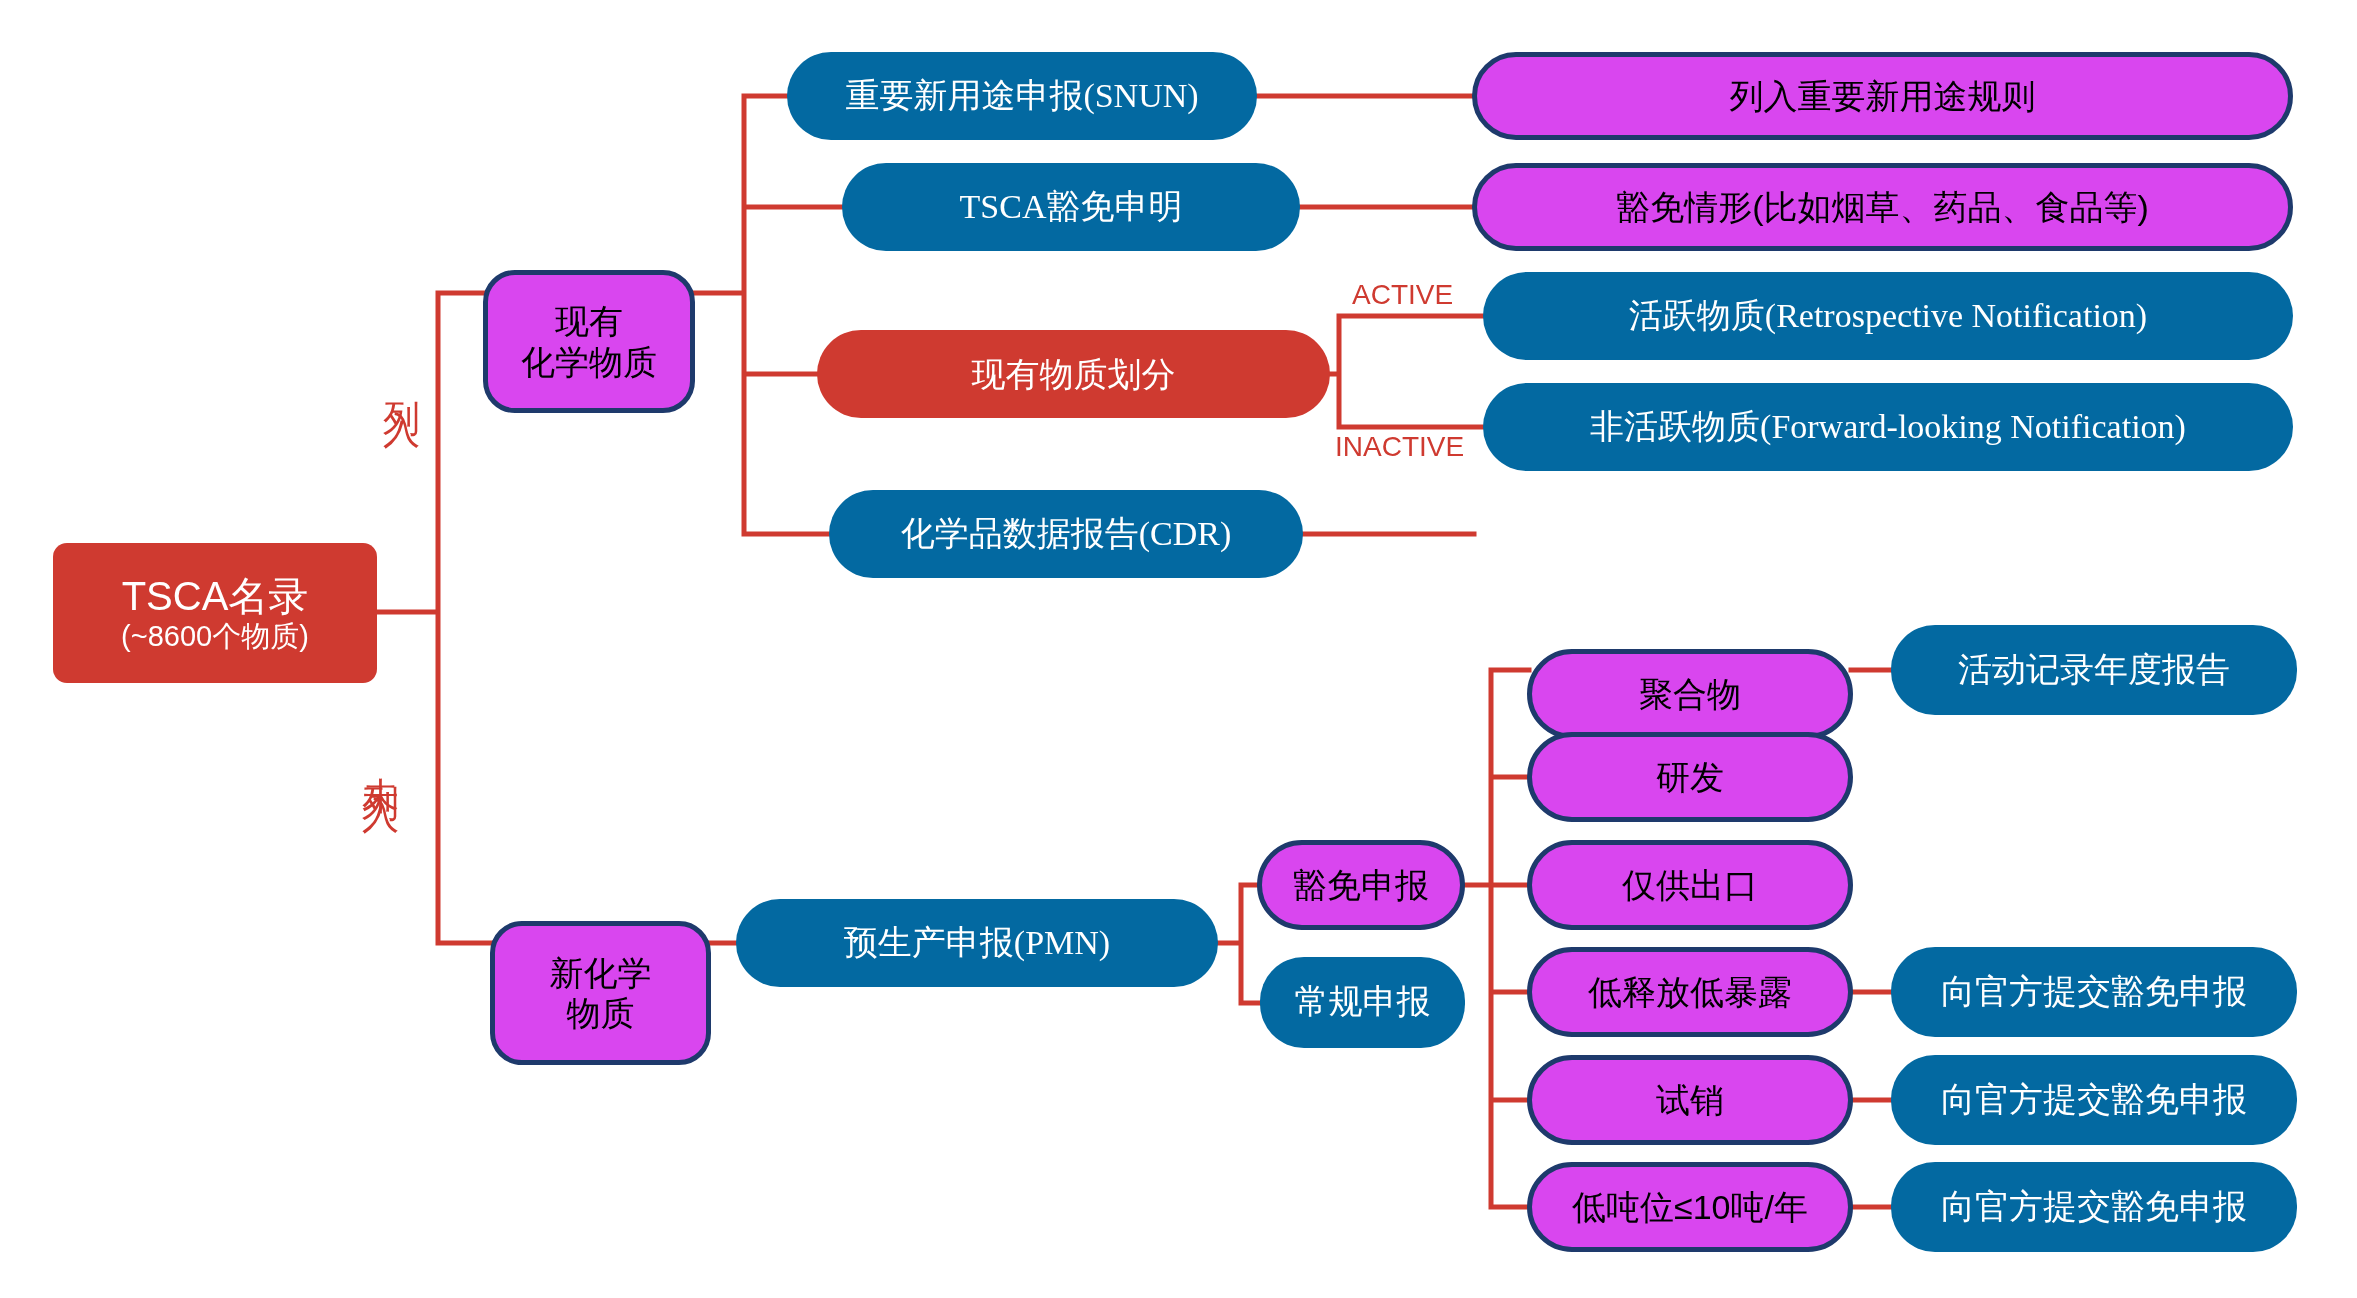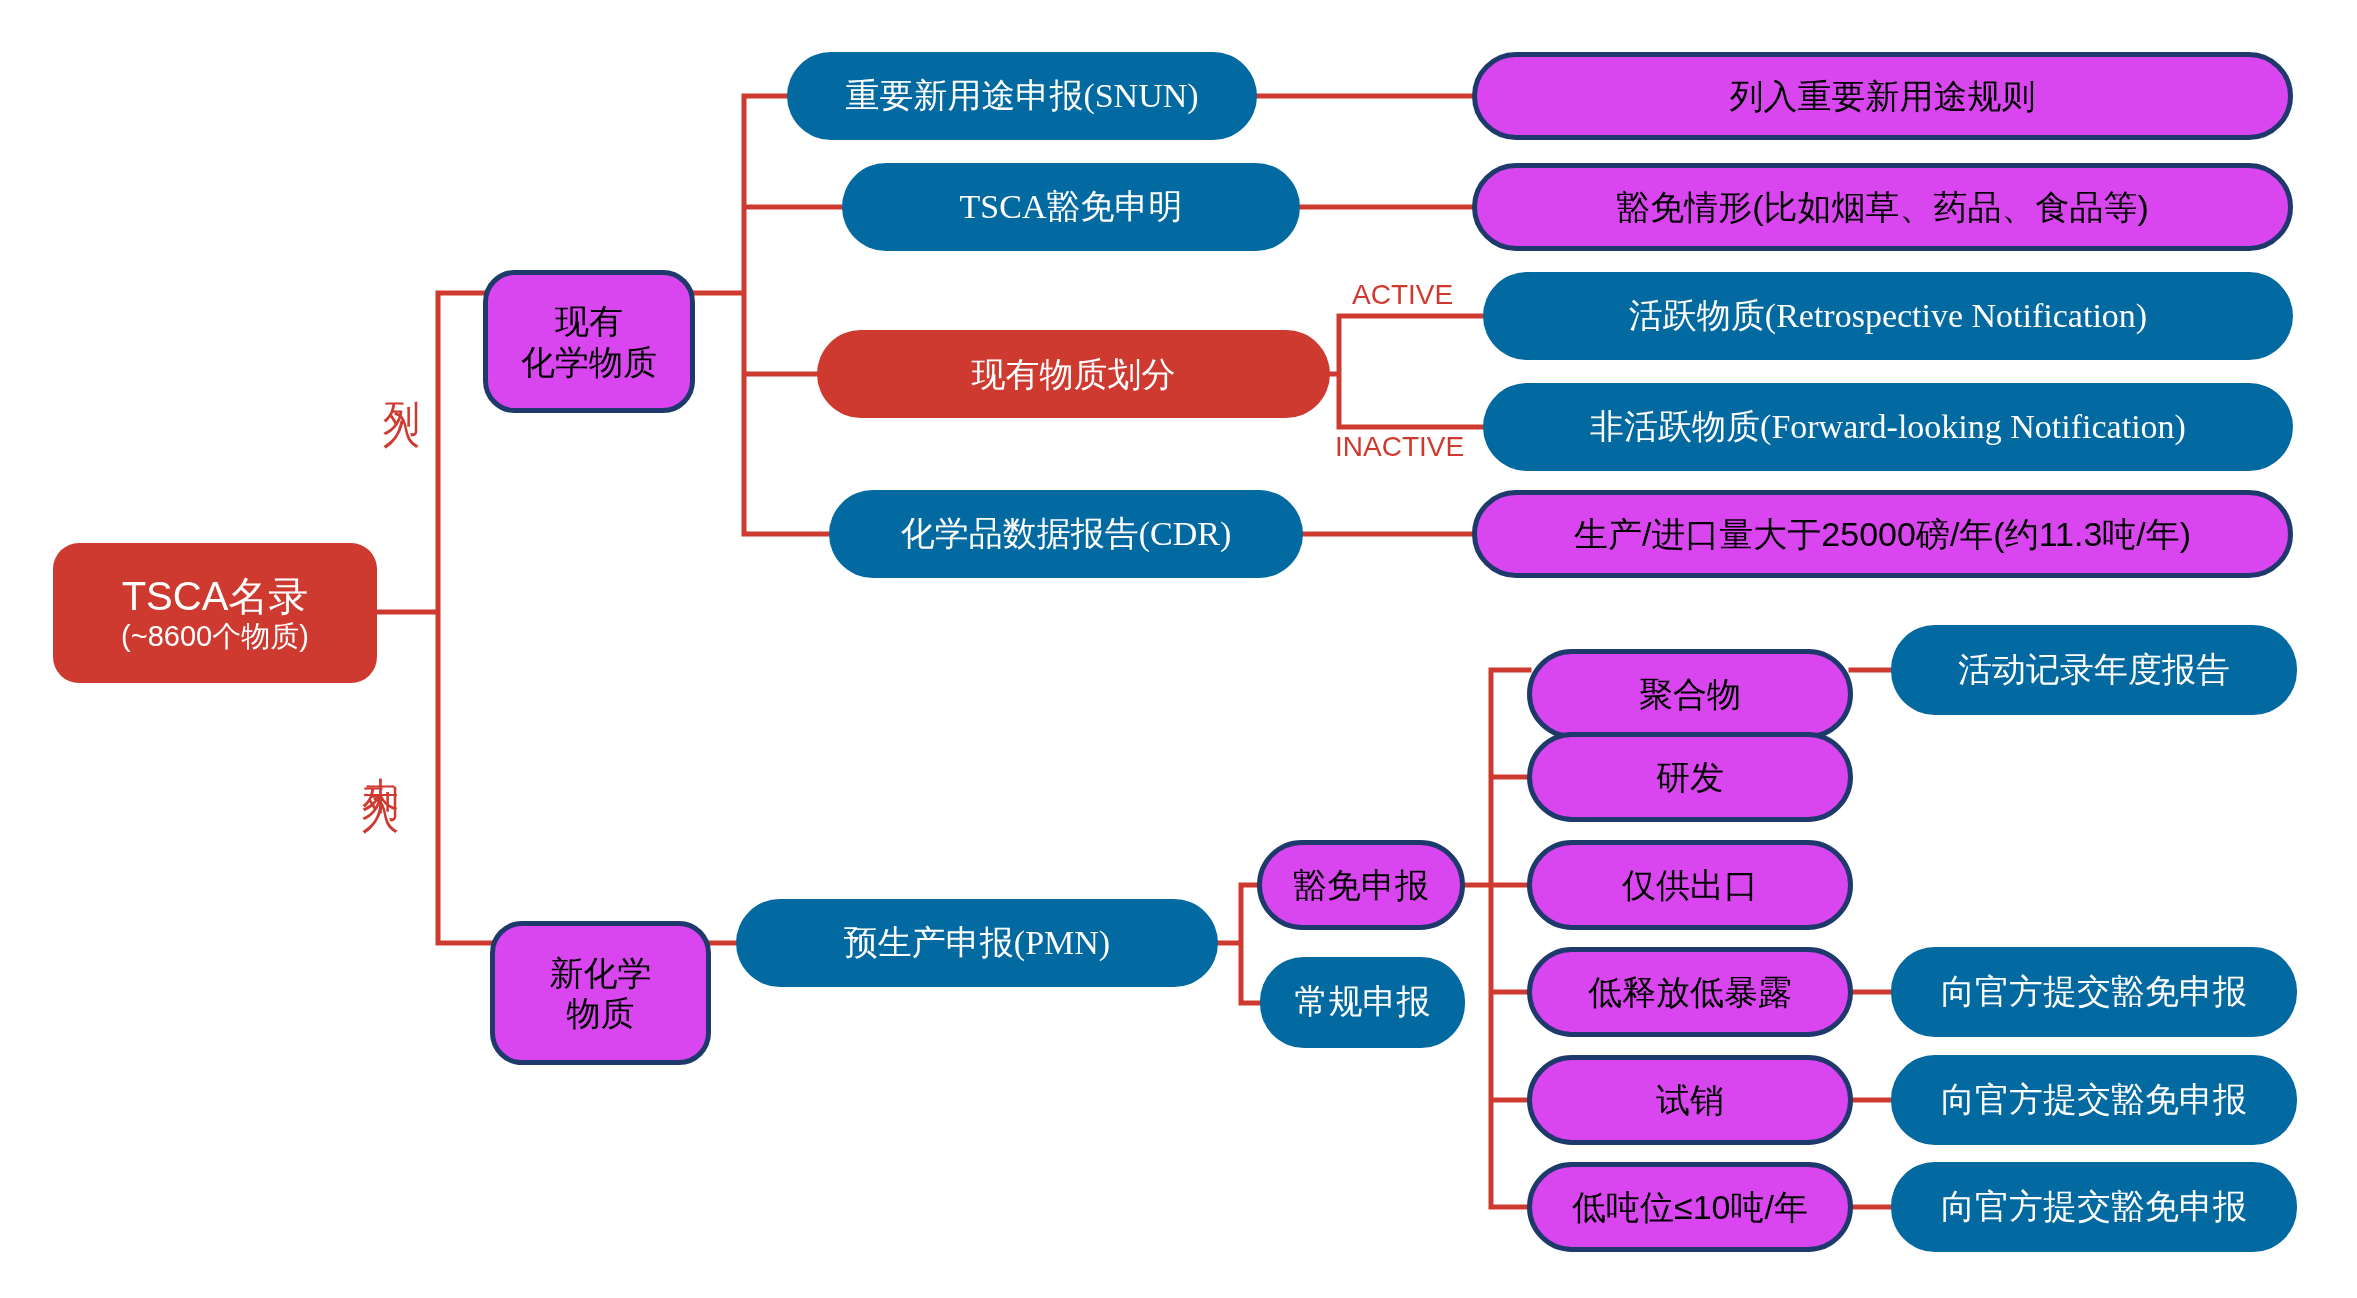--- a/index.html
+++ b/index.html
@@ -35,21 +35,21 @@
       <path d="M377 612 H438 M438 293 V943 M438 293 H485 M438 943 H492"></path>
       <path d="M693 293 H744 M744 96 V534 M744 96 H789 M744 207 H844 M744 374 H819 M744 534 H831"></path>
       <path d="M1255 96 H1474 M1298 207 H1474 M1301 534 H1474"></path>
       <path d="M1328 374 H1339 M1339 316 V427 M1339 316 H1485 M1339 427 H1485"></path>
       <path d="M709 943 H738 M1216 943 H1241 M1241 885 V1003 M1241 885 H1259 M1241 1003 H1262"></path>
       <path d="M1463 885 H1491 M1491 670 V1207 M1491 670 H1529 M1491 777 H1529 M1491 885 H1529 M1491 992 H1529 M1491 1100 H1529 M1491 1207 H1529"></path>
       <path d="M1851 670 H1893 M1851 992 H1893 M1851 1100 H1893 M1851 1207 H1893"></path>
     </g>
   </svg>
 
-  <div class="node red" style="left:53px;top:543px;width:324px;height:140px;border-radius:26px;">
+  <div class="node red" style="left:53px;top:543px;width:324px;height:140px;border-radius:14px;">
     <div class="root-title">TSCA名录</div>
     <div class="root-subtitle">(~8600个物质)</div>
   </div>
 
   <div class="vlabel" style="left:383px;top:372px;">列入</div>
   <div class="vlabel" style="left:362px;top:748px;">未列入</div>
   <div class="hlabel" style="left:1352px;top:281px;">ACTIVE</div>
   <div class="hlabel" style="left:1335px;top:433px;">INACTIVE</div>
 
   <div class="node whitebox bigradius" style="left:483px;top:222px;width:212px;height:143px;">
@@ -59,21 +59,20 @@
 
   <div class="node navy" style="left:787px;top:52px;width:470px;height:88px;">重要新用途申报(SNUN)</div>
   <div class="node navy" style="left:842px;top:163px;width:458px;height:88px;">TSCA豁免申明</div>
   <div class="node red" style="left:817px;top:330px;width:513px;height:88px;">现有物质划分</div>
   <div class="node navy" style="left:829px;top:490px;width:474px;height:88px;">化学品数据报告(CDR)</div>
 
   <div class="node whitebox" style="left:1472px;top:52px;width:821px;height:88px;">列入重要新用途规则</div>
   <div class="node whitebox" style="left:1472px;top:163px;width:821px;height:88px;">豁免情形(比如烟草、药品、食品等)</div>
   <div class="node navy" style="left:1483px;top:272px;width:810px;height:88px;">活跃物质(Retrospective Notification)</div>
   <div class="node navy" style="left:1483px;top:383px;width:810px;height:88px;">非活跃物质(Forward-looking Notification)</div>
-  <div class="node whitebox" style="left:1472px;top:490px;width:821px;height:88px;">生产/进口量大于25000磅/年(约11.3吨/年)</div>
 
   <div class="node whitebox bigradius" style="left:490px;top:873px;width:221px;height:144px;">
     <div>新化学</div>
     <div>物质</div>
   </div>
   <div class="node navy" style="left:736px;top:899px;width:482px;height:88px;">预生产申报(PMN)</div>
   <div class="node whitebox" style="left:1257px;top:840px;width:208px;height:90px;">豁免申报</div>
   <div class="node navy" style="left:1260px;top:957px;width:205px;height:91px;">常规申报</div>
 
   <div class="node whitebox" style="left:1527px;top:625px;width:326px;height:90px;margin-top:24px;">聚合物</div>

